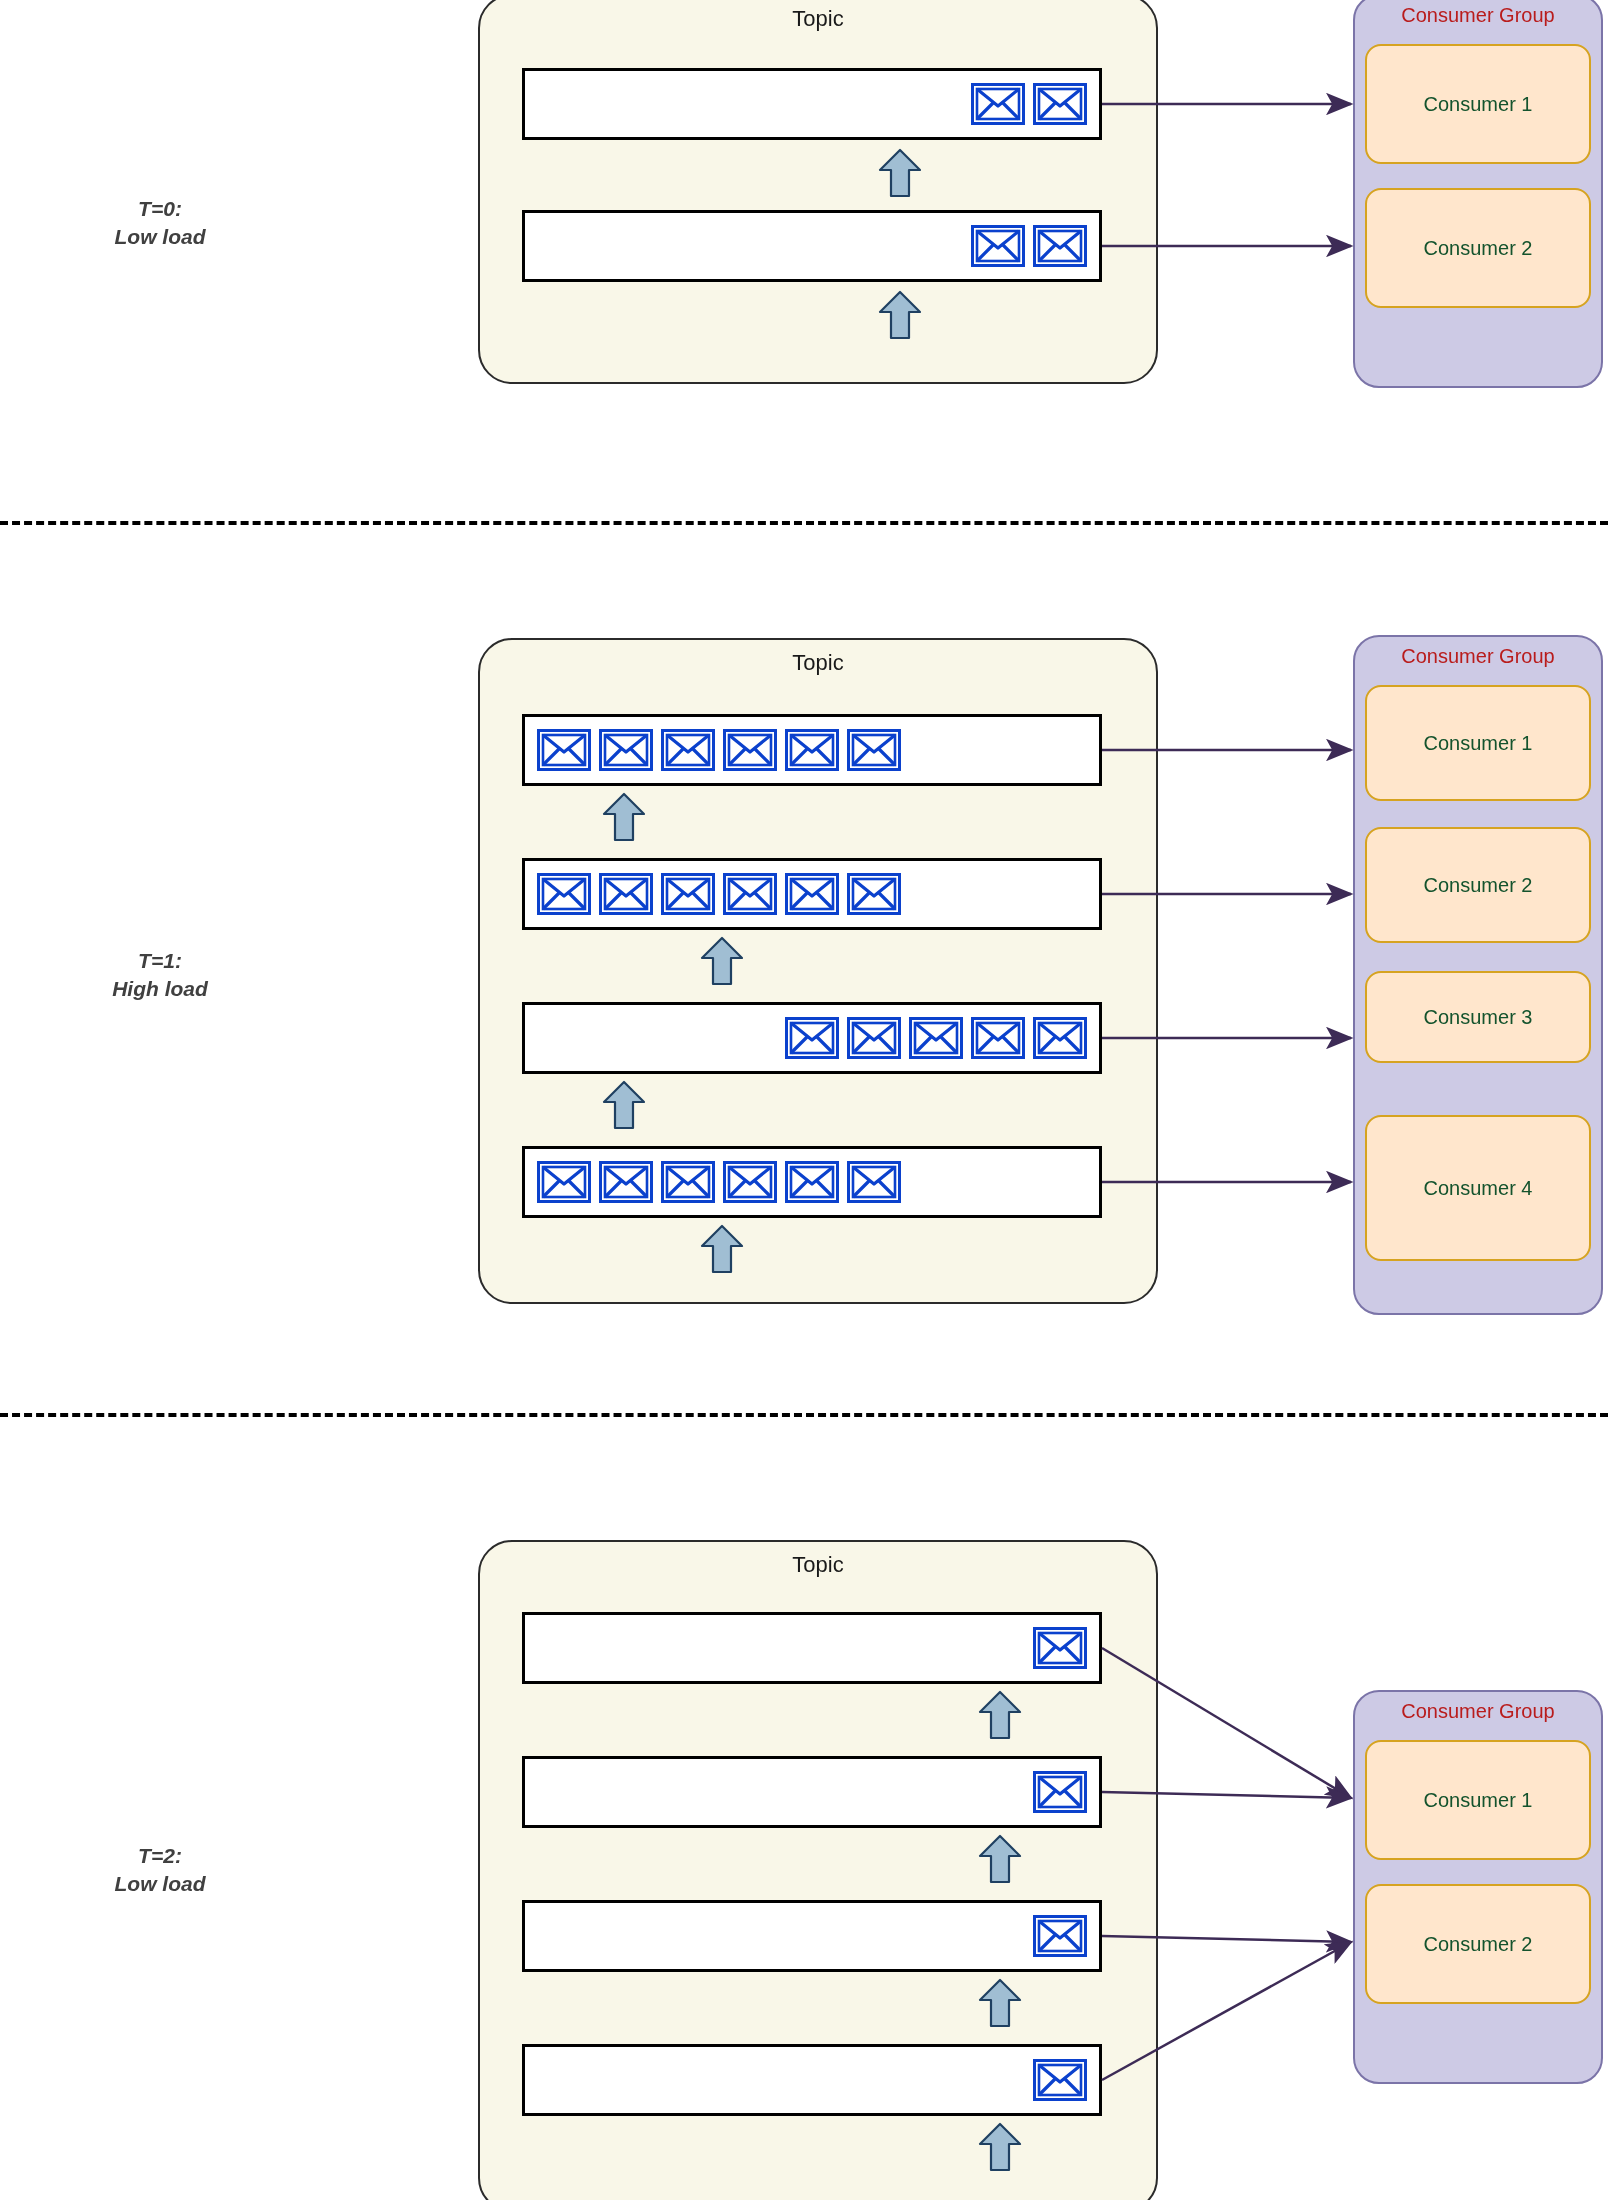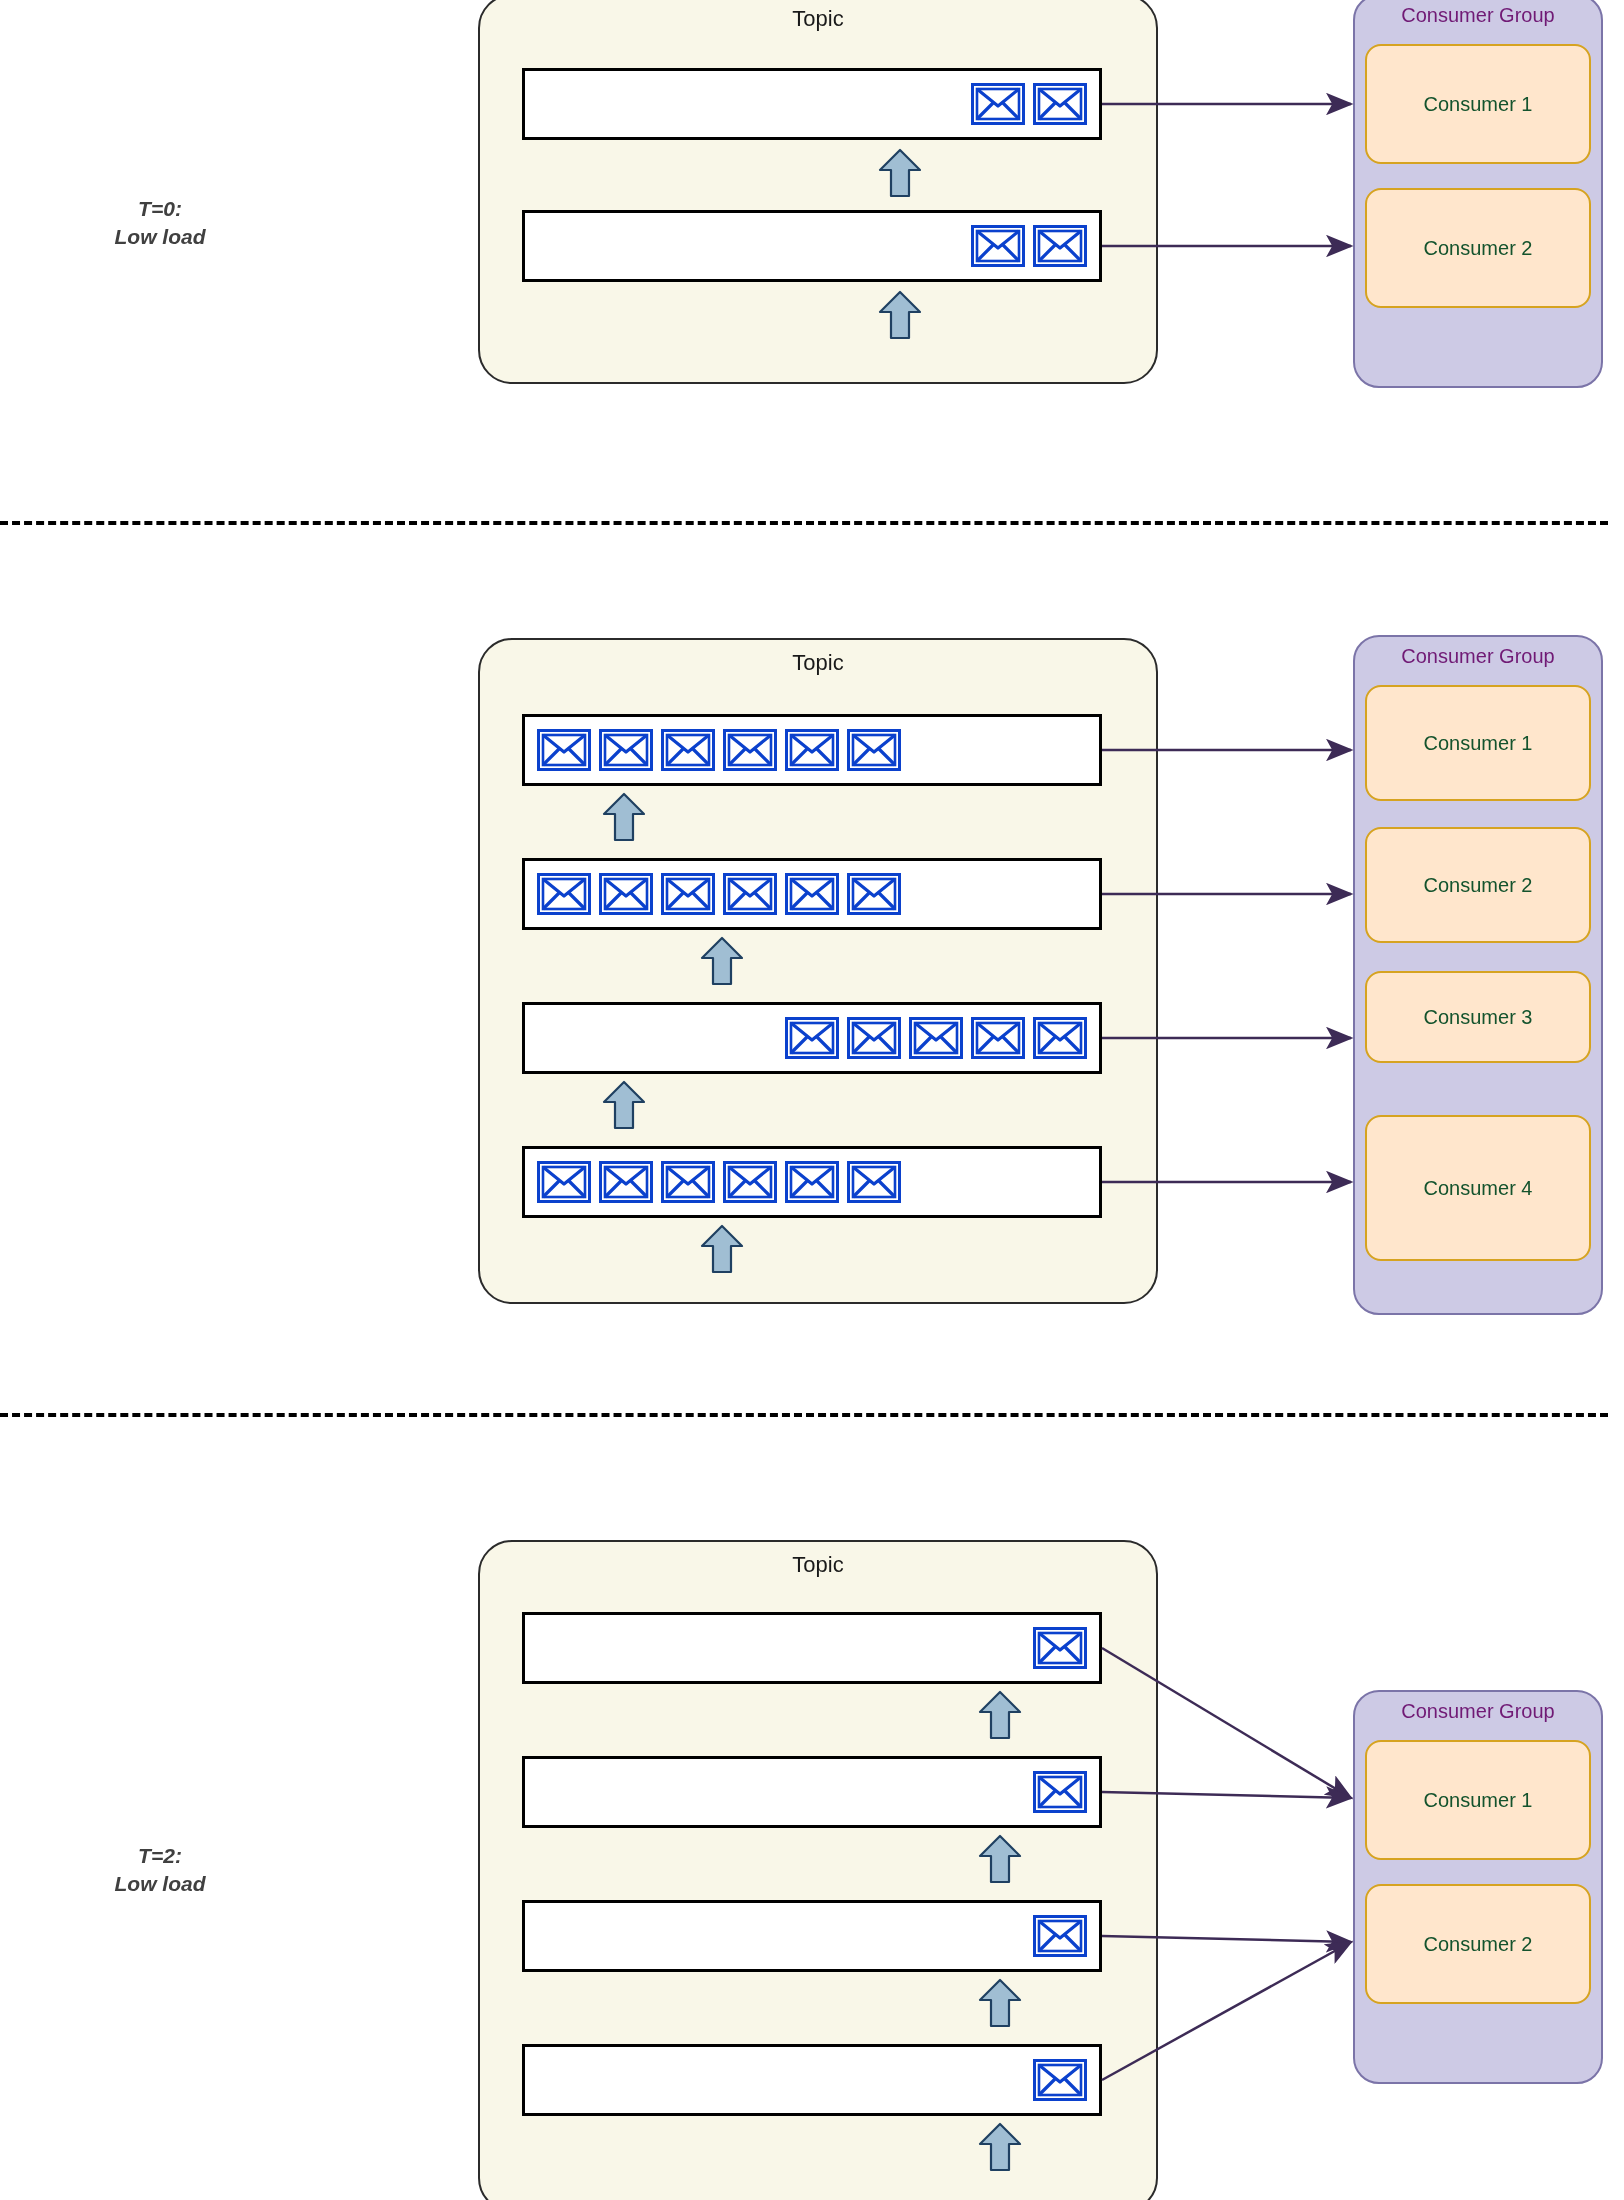--- a/index.html
+++ b/index.html
@@ -86,21 +86,21 @@
     border-radius: 26px;
     box-sizing: border-box;
   }
   .cg-title {
     position: absolute;
     top: 8px;
     left: 0;
     right: 0;
     text-align: center;
     font-size: 20px;
-    color: #701a75;
+    color: #b91c1c;
   }
   .consumer {
     position: absolute;
     left: 10px;
     right: 10px;
     background: #ffe6cc;
     border: 2px solid #d6a320;
     border-radius: 16px;
     box-sizing: border-box;
     display: flex;
@@ -194,20 +194,24 @@
     <div class="consumer" style="top:48px; height:120px;">
       <span>Consumer 1</span>
     </div>
     <div class="consumer" style="top:192px; height:120px;">
       <span>Consumer 2</span>
     </div>
   </div>
 
   <div class="divider" style="left:0px; top:521px; width:1608px;"></div>
 
+  <div class="stage-label" style="left:40px; top:947px;">
+    <span>T=1:</span>
+    <span class="l2">High load</span>
+  </div>
 
   <div class="topic" style="left:478px; top:638px; width:680px; height:666px;">
     <div class="topic-title">Topic</div>
   </div>
 
   <div class="partition align-left" id="t1-p1" style="left:522px; top:714px; width:580px; height:72px;">
       <div class="envelope">
         <svg viewBox="0 0 54 42" xmlns="http://www.w3.org/2000/svg">
           <rect x="1.5" y="1.5" width="51" height="39" fill="#ffffff" stroke="#0b41cd" stroke-width="3"></rect>
           <rect x="6" y="6" width="42" height="30" fill="#ffffff" stroke="#0b41cd" stroke-width="2.6"></rect>

